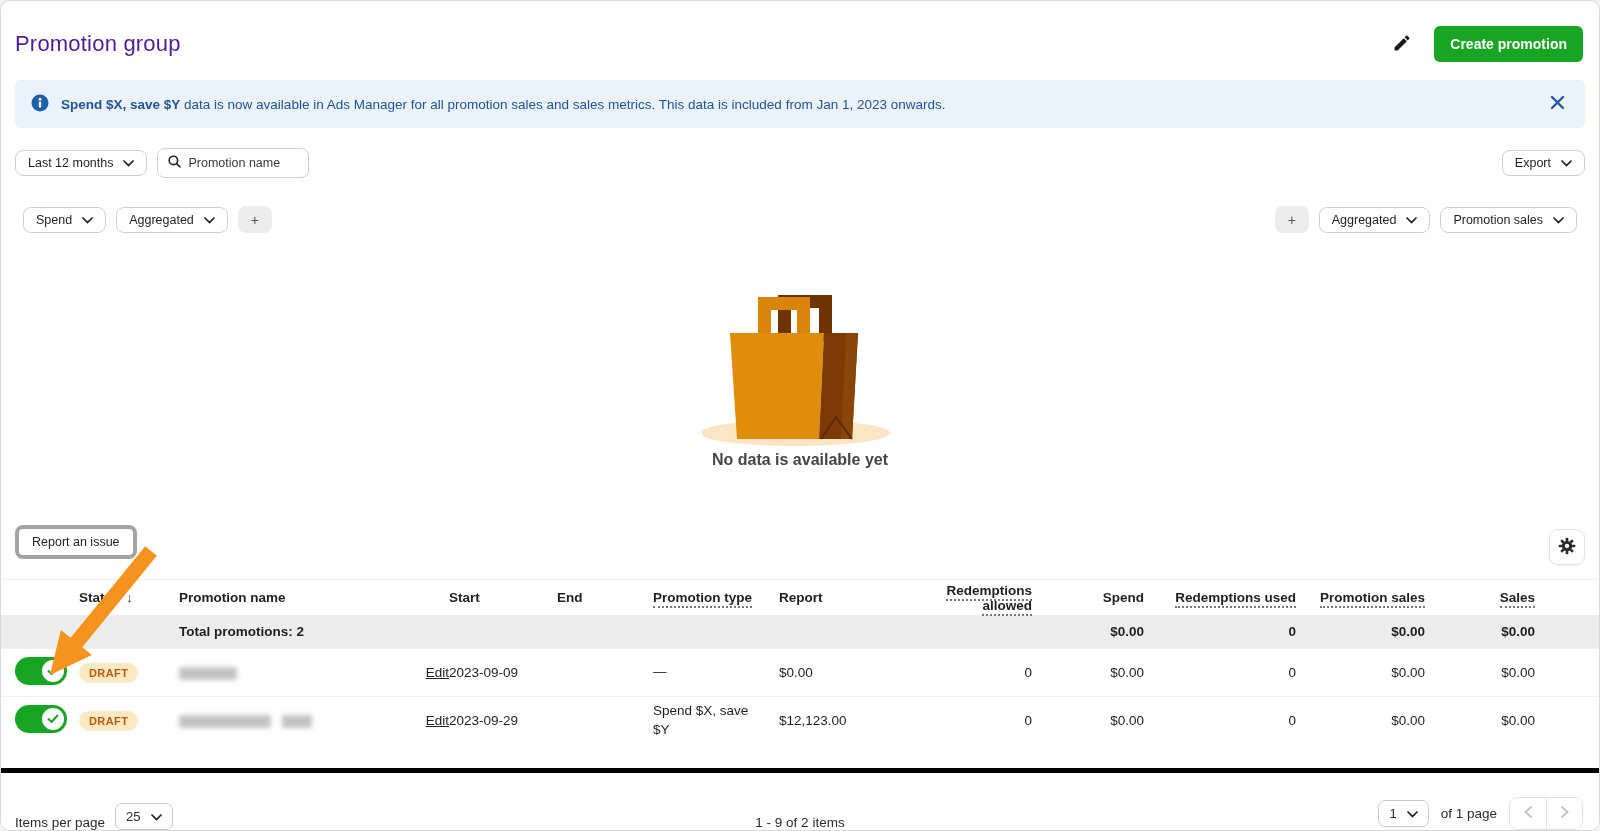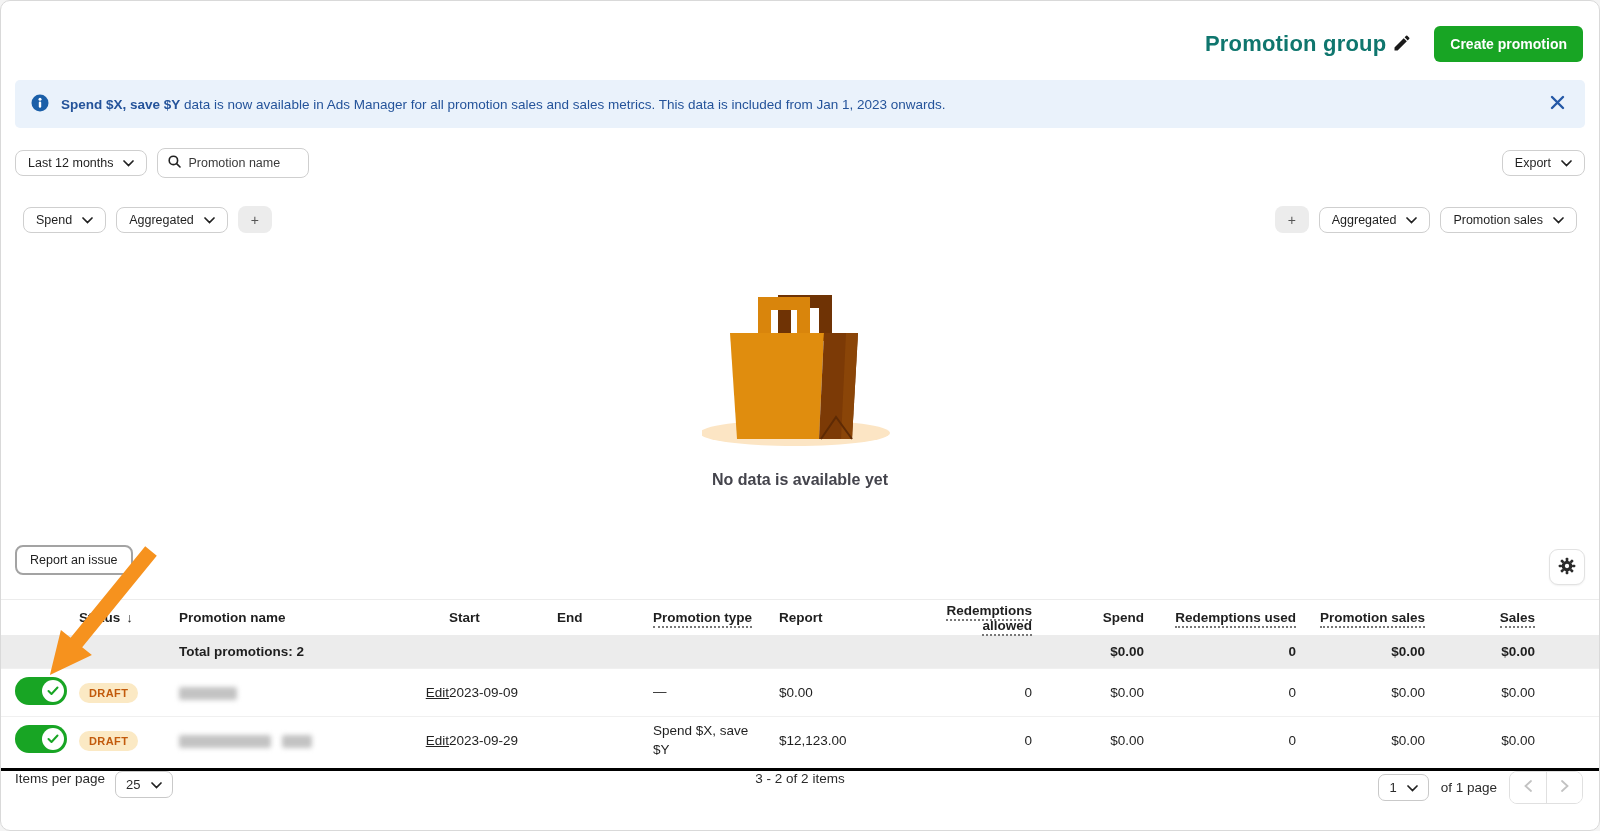--- a/index.html
+++ b/index.html
@@ -4,21 +4,21 @@
 <style>
   * { margin:0; padding:0; box-sizing:border-box; }
   html,body { background:#f4f4f4; }
   body { font-family:"Liberation Sans", sans-serif; color:#1f1f1f; }
   .page {
     position:relative; width:1600px; height:831px; margin:0 auto;
     background:#fff; border:1px solid #d9d9d9; border-radius:10px; overflow:hidden;
   }
   
   .header { display:flex; align-items:center; padding:25px 16px 18px 14px; }
-  .page-title { font-size:22px; font-weight:bold; letter-spacing:.2px; color:#0f766e; flex:1;text-align:right; }
+  .page-title { font-size:22px; font-weight:normal; letter-spacing:.2px; color:#4c1d95; flex:1; }
   .icon-btn { background:none; border:none; cursor:pointer; padding:6px; display:flex; align-items:center; }
   .btn-primary {
     margin-left:16px; background:#18A524; color:#fff; font-weight:bold; font-size:14px;
     border:none; border-radius:6px; padding:10px 16px; cursor:pointer; font-family:inherit;
   }
   
   .banner {
     margin:0 14px; background:#EAF2FB; border-radius:5px; display:flex; align-items:center;
     padding:11px 16px; font-size:13.5px; color:#24539A;
   }
@@ -42,26 +42,26 @@
   }
   .search-box input::placeholder { color:#3a3a3a; opacity:1; }
   .spacer { flex:1; }
   .controls { margin:28px 22px 0; }
   .plus-btn {
     background:#ececec; border:none; border-radius:8px; width:34px; height:27px; font-size:14px;
     color:#555; cursor:pointer; margin:0 10px 0 0; font-family:inherit;
   }
   
   .empty { text-align:center; margin-top:48px; }
-  .empty-title { margin-top:20px; font-size:16px; font-weight:bold; color:#44444c; }
+  .empty-title { font-size:16px; font-weight:bold; color:#44444c; }
   .empty-desc { margin-top:7px; font-size:13.5px; color:#63636b; }
   
   .report-row { margin:56px 14px 0; display:flex; align-items:flex-start; }
   .btn-outline {
-    background:#fff; border:2px solid #a3a3a3; border-radius:8px; padding:6px 13px;
+    background:#fff; border:4px solid #a3a3a3; border-radius:8px; padding:6px 13px;
     font-size:12.5px; color:#222; cursor:pointer; font-family:inherit;
   }
   .gear-btn {
     background:#fff; border:1px solid #e2e2e2; border-radius:9px; width:36px; height:36px;
     display:flex; align-items:center; justify-content:center; cursor:pointer;
     box-shadow:0 1px 2px rgba(0,0,0,.06); margin-top:4px;
   }
   .tbl { margin-top:14px; font-size:13.5px; }
   .tr { display:flex; align-items:center; padding:0 66px 0 14px; }
   .th-row { border-top:1px solid #ececec; height:36px; font-weight:bold; }
@@ -86,22 +86,22 @@
   }
   .badge-draft {
     display:inline-block; background:#FBE9C4; color:#C25A0C; font-size:11px; font-weight:bold;
     letter-spacing:.4px; border-radius:10px; padding:4px 10px;
   }
   .blur-bar { display:inline-block; height:13px; background:#c3c3c3; border-radius:2px; filter:blur(2.5px); vertical-align:middle; }
   .edit-link { color:#222; text-decoration:underline; cursor:pointer; }
   .type-cell { line-height:1.35; padding-right:14px; }
   
   .footer {
-    position:absolute; left:0; right:0; bottom:0; height:62px; border-top:3px solid #000000;
-    display:flex; align-items:flex-start; padding:0 16px 8px 14px; font-size:13.5px; color:#2b2b2b;
+    position:absolute; left:0; right:0; bottom:0; height:62px; border-top:5px solid #000000;
+    display:flex; align-items:flex-end; padding:0 16px 0 14px; font-size:13.5px; color:#2b2b2b;
   }
   .select-box {
     display:inline-flex; align-items:center; gap:10px; border:1px solid #c9c9c9; border-radius:7px;
     padding:5px 10px; background:#fff; cursor:pointer; font-size:13px;
   }
   .footer .center { position:absolute; left:0; right:0; text-align:center; pointer-events:none; }
   .pager { display:flex; align-items:center; gap:12px; }
   .page-nav { display:flex; border:1px solid #e0e0e0; border-radius:8px; overflow:hidden; }
   .page-nav button {
     width:36px; height:31px; background:#fff; border:none; display:flex; align-items:center; justify-content:center; cursor:default;
@@ -322,21 +322,21 @@
   </div>
 
   <div class="footer">
     <span>Items per page</span>
     <span class="select-box" style="margin-left:10px">
       <span>25</span>
       <span><svg width="11" height="7" viewBox="0 0 11 7">
             <path d="M1 1l4.5 4.5L10 1" fill="none" stroke="#222" stroke-width="1.7" stroke-linecap="round"></path>
           </svg></span>
     </span>
-    <span class="center">3 - 2 of 2 items</span>
+    <span class="center">1 - 9 of 2 items</span>
     <div class="spacer"></div>
     <div class="pager">
       <span class="select-box">
         <span>1</span>
         <span><svg width="11" height="7" viewBox="0 0 11 7">
               <path d="M1 1l4.5 4.5L10 1" fill="none" stroke="#222" stroke-width="1.7" stroke-linecap="round"></path>
             </svg></span>
       </span>
       <span>of 1 page</span>
       <span class="page-nav">

